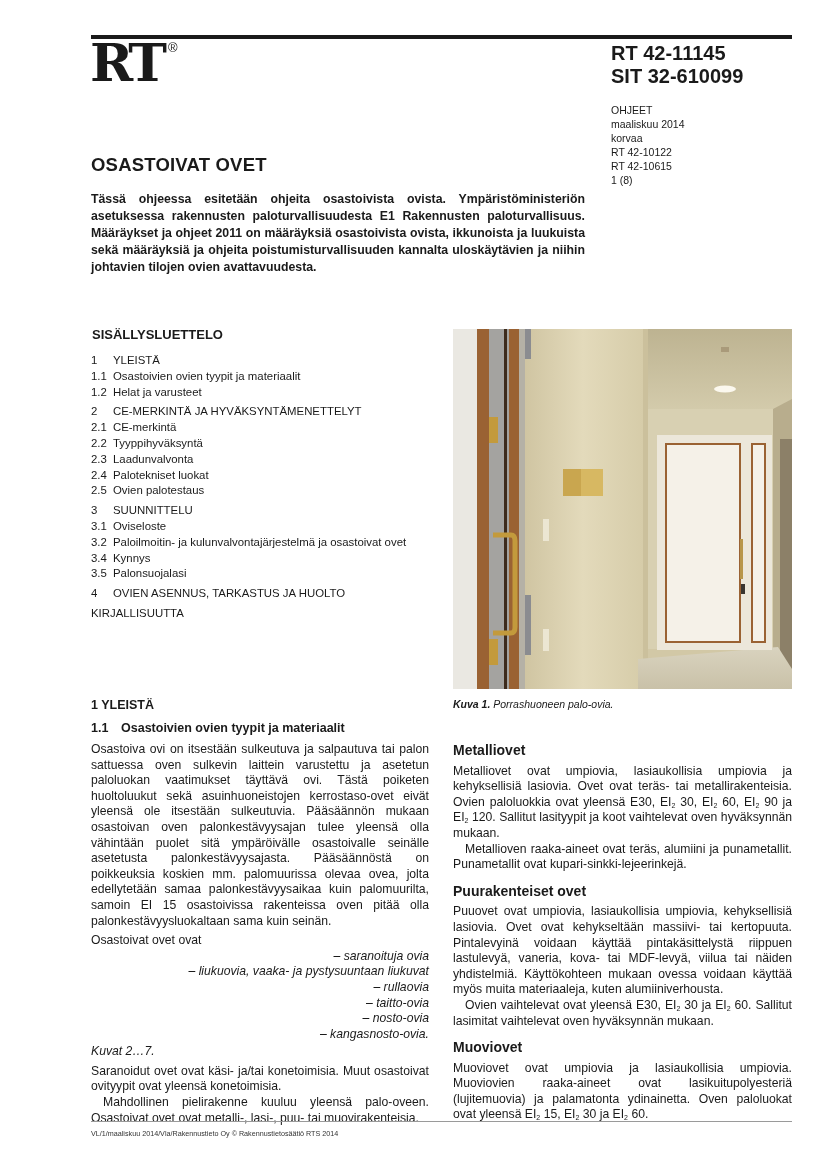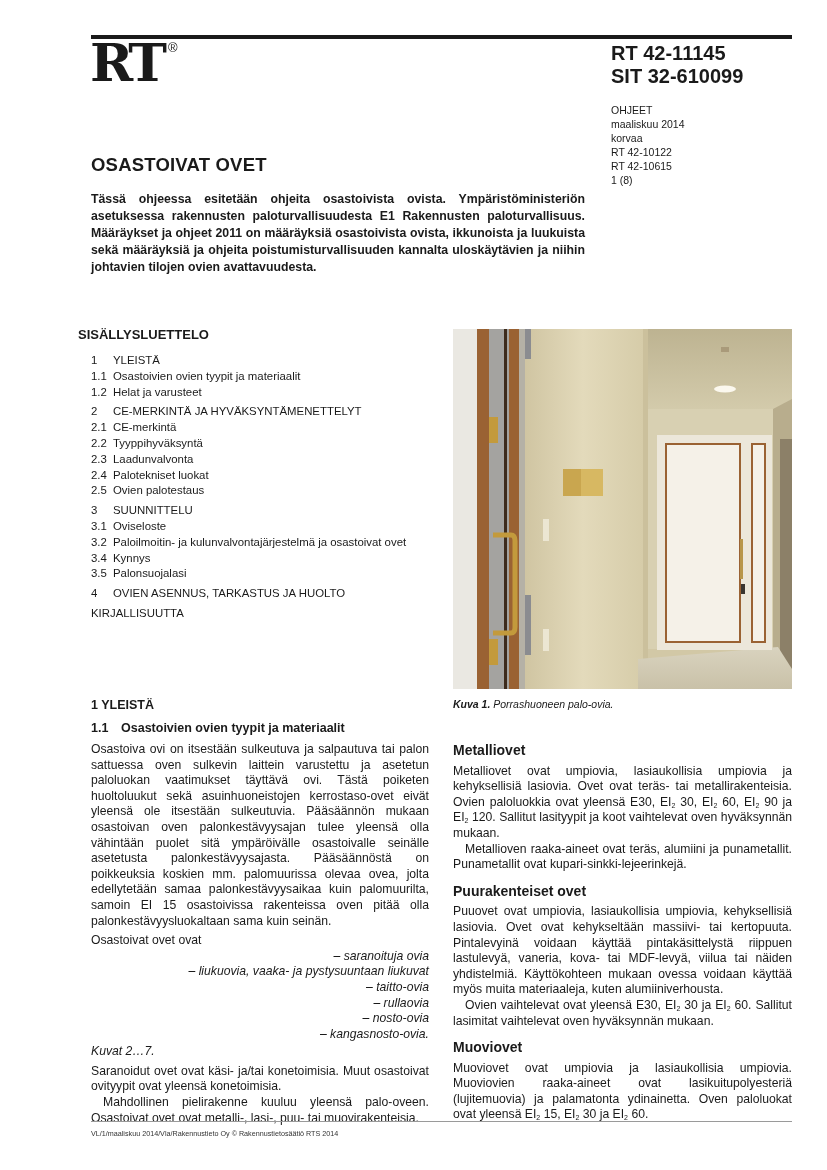--- a/index.html
+++ b/index.html
@@ -8,21 +8,21 @@
   .abs { position: absolute; margin-left: 28px; }
   .top-rule { left: 63px; top: 35px; width: 701px; height: 4px; background: #1a1a1a; }
   .logo { left: 62px; top: 38px; font-family: "DejaVu Serif", "Liberation Serif", serif; font-weight: bold;
           font-size: 52px; line-height: 50px; letter-spacing: -4px; color: #1a1a1a; transform: scaleY(1.0); }
   .logo-reg { left: 140px; top: 40px; font-size: 13px; font-family: "Liberation Sans", sans-serif; }
   .docnum { left: 583px; top: 42px; font-family: "Liberation Sans", sans-serif; font-weight: bold; font-size: 20px; line-height: 23px; }
   .meta { left: 583px; top: 103px; font-family: "Liberation Sans", sans-serif; font-size: 10.5px; line-height: 14px; }
   .meta div { white-space: nowrap; }
   .title { left: 63px; top: 154px; font-family: "Liberation Sans", sans-serif; font-weight: bold; font-size: 18.5px; letter-spacing: 0.2px; }
   .lead { left: 63px; top: 191px; width: 494px; font-family: "Liberation Sans", sans-serif; font-weight: bold; font-size: 12.3px; line-height: 17px; text-align: justify; }
-  .toc-title { left: 50px; top: 327px; font-family: "Liberation Sans", sans-serif; font-weight: bold; font-size: 13px; }
+  .toc-title { left: 64px; top: 327px; font-family: "Liberation Sans", sans-serif; font-weight: bold; font-size: 13px; }
   .toc { left: 63px; top: 353px; width: 350px; font-family: "Liberation Sans", sans-serif; font-size: 11.4px; line-height: 15.8px; }
   .toc .row { display: flex; white-space: nowrap; }
   .toc .row.gap { margin-top: 4px; }
   .toc .num { width: 22px; flex: none; }
   .photo { left: 425px; top: 329px; width: 339px; height: 360px; overflow: hidden; background: #cfc7a9; }
   .caption { left: 425px; top: 698px; font-family: "Liberation Sans", sans-serif; font-size: 10.5px; font-style: italic; }
   .caption b { font-style: italic; }
   .h1 { left: 63px; top: 698px; font-family: "Liberation Sans", sans-serif; font-weight: bold; font-size: 12.5px; }
   .h2 { left: 63px; top: 721px; font-family: "Liberation Sans", sans-serif; font-weight: bold; font-size: 12.5px; }
   .h2 .n { display: inline-block; width: 30px; }
@@ -204,22 +204,22 @@
 <div class="abs h2">
   <span class="n">1.1</span><span>Osastoivien ovien tyypit ja materiaalit</span>
 </div>
 
 <div class="abs col lc">
   <p>Osastoiva ovi on itsestään sulkeutuva ja salpautuva tai palon sattuessa oven sulkevin laittein varustettu ja asetetun paloluokan vaatimukset täyttävä ovi. Tästä poiketen huoltoluukut sekä asuinhuoneistojen kerrostaso-ovet eivät yleensä ole itsestään sulkeutuvia. Pääsäännön mukaan osastoivan oven palonkestävyysajan tulee yleensä olla vähintään puolet sitä ympäröivälle osastoivalle seinälle asetetusta palonkestävyysajasta. Pääsäännöstä on poikkeuksia koskien mm. palomuurissa olevaa ovea, jolta edellytetään samaa palonkestävyysaikaa kuin palomuurilta, samoin EI 15 osastoivissa rakenteissa oven pitää olla palonkestävyysluokaltaan sama kuin seinän.</p>
   <p style="margin-top:4px">Osastoivat ovet ovat</p>
   <ul class="list" id="doorlist">
       <li>saranoituja ovia</li>
       <li>liukuovia, vaaka- ja pystysuuntaan liukuvat</li>
+      <li>rullaovia</li>
       <li>taitto-ovia</li>
-      <li>rullaovia</li>
       <li>nosto-ovia</li>
       <li>kangasnosto-ovia.</li>
     </ul>
   <p style="margin-top:2px;font-style:italic">Kuvat 2…7.</p>
   <p style="margin-top:4px">Saranoidut ovet ovat käsi- ja/tai konetoimisia. Muut osastoivat ovityypit ovat yleensä konetoimisia.</p>
   <p class="ind">Mahdollinen pielirakenne kuuluu yleensä palo-oveen. Osastoivat ovet ovat metalli-, lasi-, puu- tai muovirakenteisia.</p>
 </div>
 
 <div class="abs col" style="left:425px; top:743px; width:339px;">
   <div class="rc-h">Metalliovet</div>

